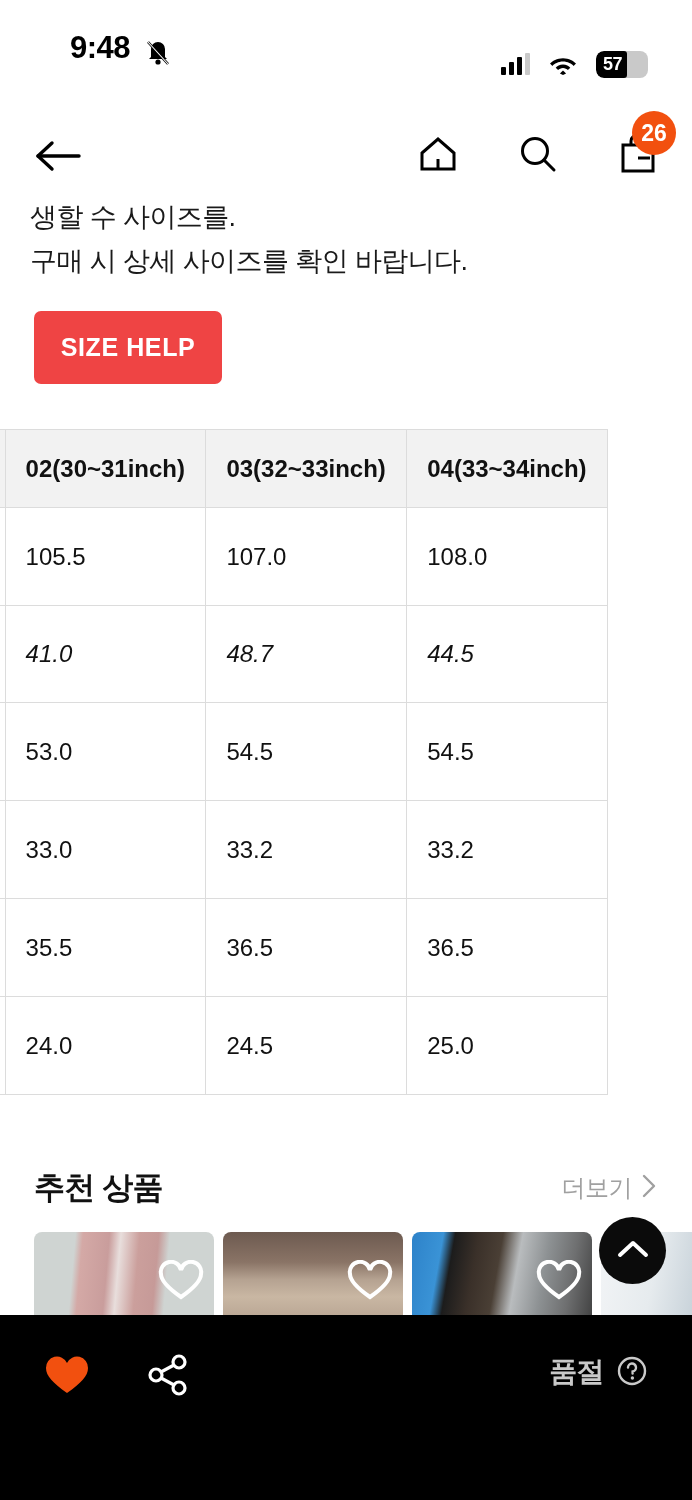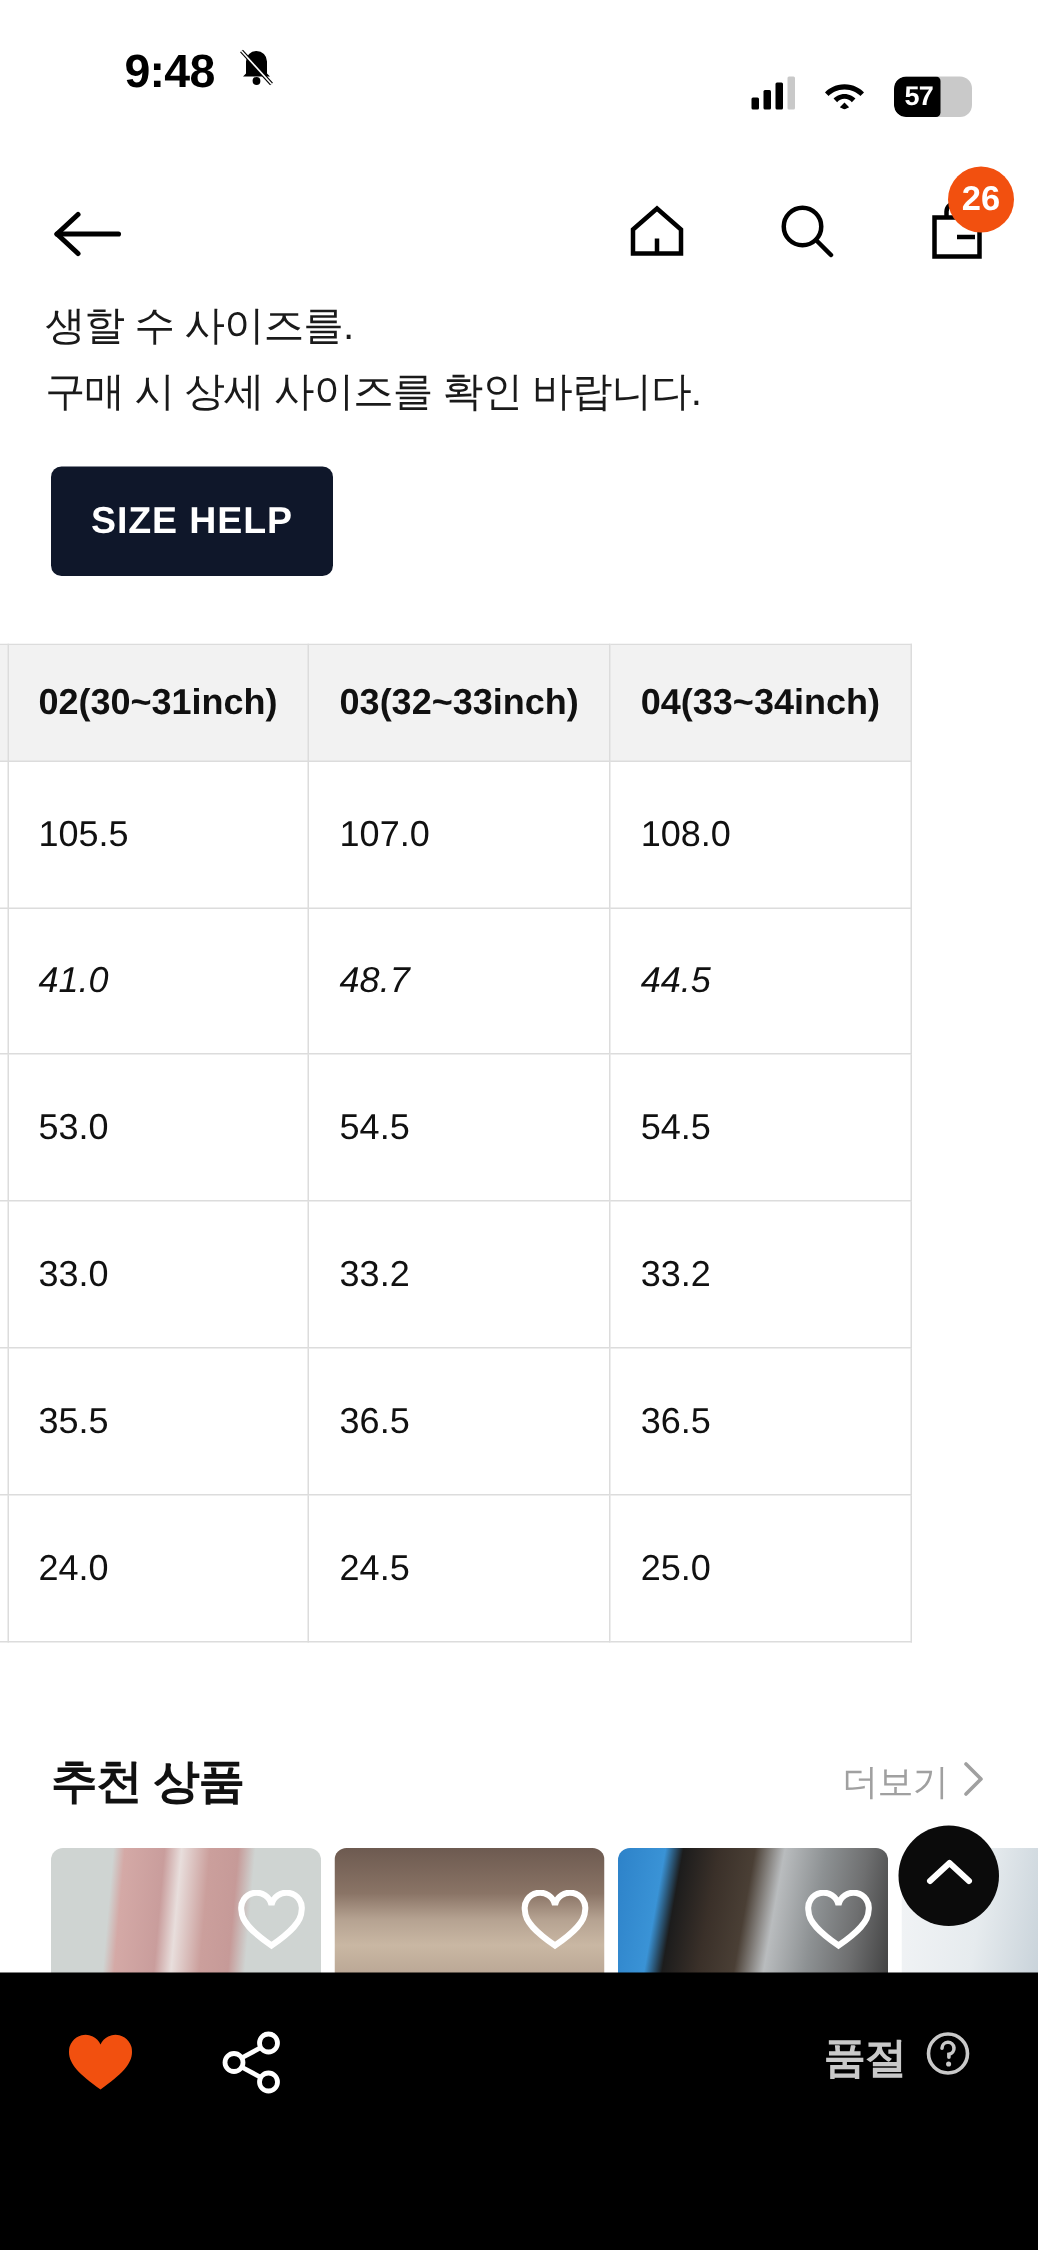--- a/index.html
+++ b/index.html
@@ -10,24 +10,24 @@
     overflow:hidden;
   }
   .screen { position:relative; width:692px; height:1500px; background:#fff; overflow:hidden; }
 
   
   .statusbar {
     position:absolute; top:0; left:0; width:692px; height:96px;
     display:flex; align-items:center; justify-content:space-between;
     padding:0 44px 0 70px;
   }
-  .status-left { display:flex; align-items:flex-start; gap:15px;margin-left:13px; }
+  .status-left { display:flex; align-items:flex-end; gap:15px; }
   .clock { font-size:31px; font-weight:700; color:#000; letter-spacing:-0.5px; }
   .bell-mute { width:26px; height:28px; position:relative; }
-  .status-right { display:flex; gap:18px;margin-top:32px; }
+  .status-right { display:flex; align-items:center; gap:18px;margin-top:32px; }
   .signal { display:flex; align-items:flex-end; gap:3px; height:22px; }
   .signal i { display:block; width:5px; background:#000; border-radius:1px; }
   .signal i:nth-child(1){ height:8px; }
   .signal i:nth-child(2){ height:13px; }
   .signal i:nth-child(3){ height:18px; }
   .signal i:nth-child(4){ height:22px; background:#c9c9c9; }
   .wifi { width:30px; height:22px; }
   .battery {
     position:relative; width:52px; height:27px;
     border-radius:8px; background:#c9c9c9; overflow:hidden;
@@ -61,21 +61,21 @@
   
   .desc { position:absolute; left:30px; top:196px; width:640px; }
   .desc p {
     font-size:27px; line-height:1.62; color:#1a1a1a; letter-spacing:-0.6px;
   }
 
   
   .size-help {
     position:absolute; left:34px; top:311px;
     width:188px; height:73px; border-radius:7px;
-    background:#0f172a; color:#fff;
+    background:#ef4444; color:#fff;
     display:flex; align-items:center; justify-content:center;
     font-size:25px; font-weight:700; letter-spacing:0.6px;
   }
 
   
   .table-wrap {
     position:absolute; left:0; top:429px; width:608px; height:687px;
     overflow:hidden;
   }
   .table-scroller { position:absolute; left:-145px; top:0; }
@@ -142,21 +142,21 @@
     display:flex; align-items:center; justify-content:center;
   }
 
   
   .bottom-bar {
     position:absolute; left:0; bottom:0; width:692px; height:185px;
     background:#000;
     display:flex; align-items:flex-start; padding:38px 44px 0 44px;
   }
   .bb-left { display:flex; align-items:center; gap:56px; }
-  .bb-right { margin-left:auto; display:flex; align-items:flex-start; gap:12px; }
+  .bb-right { margin-left:auto; display:flex; align-items:flex-end; gap:12px; }
   .soldout-text { font-size:28px; color:#c9c9c9; font-weight:700; letter-spacing:-0.6px; }
 </style>
 </head>
 <body>
 
 <div class="screen">
 
   <div class="statusbar">
     <div class="status-left">
       <span class="clock">9:48</span>

